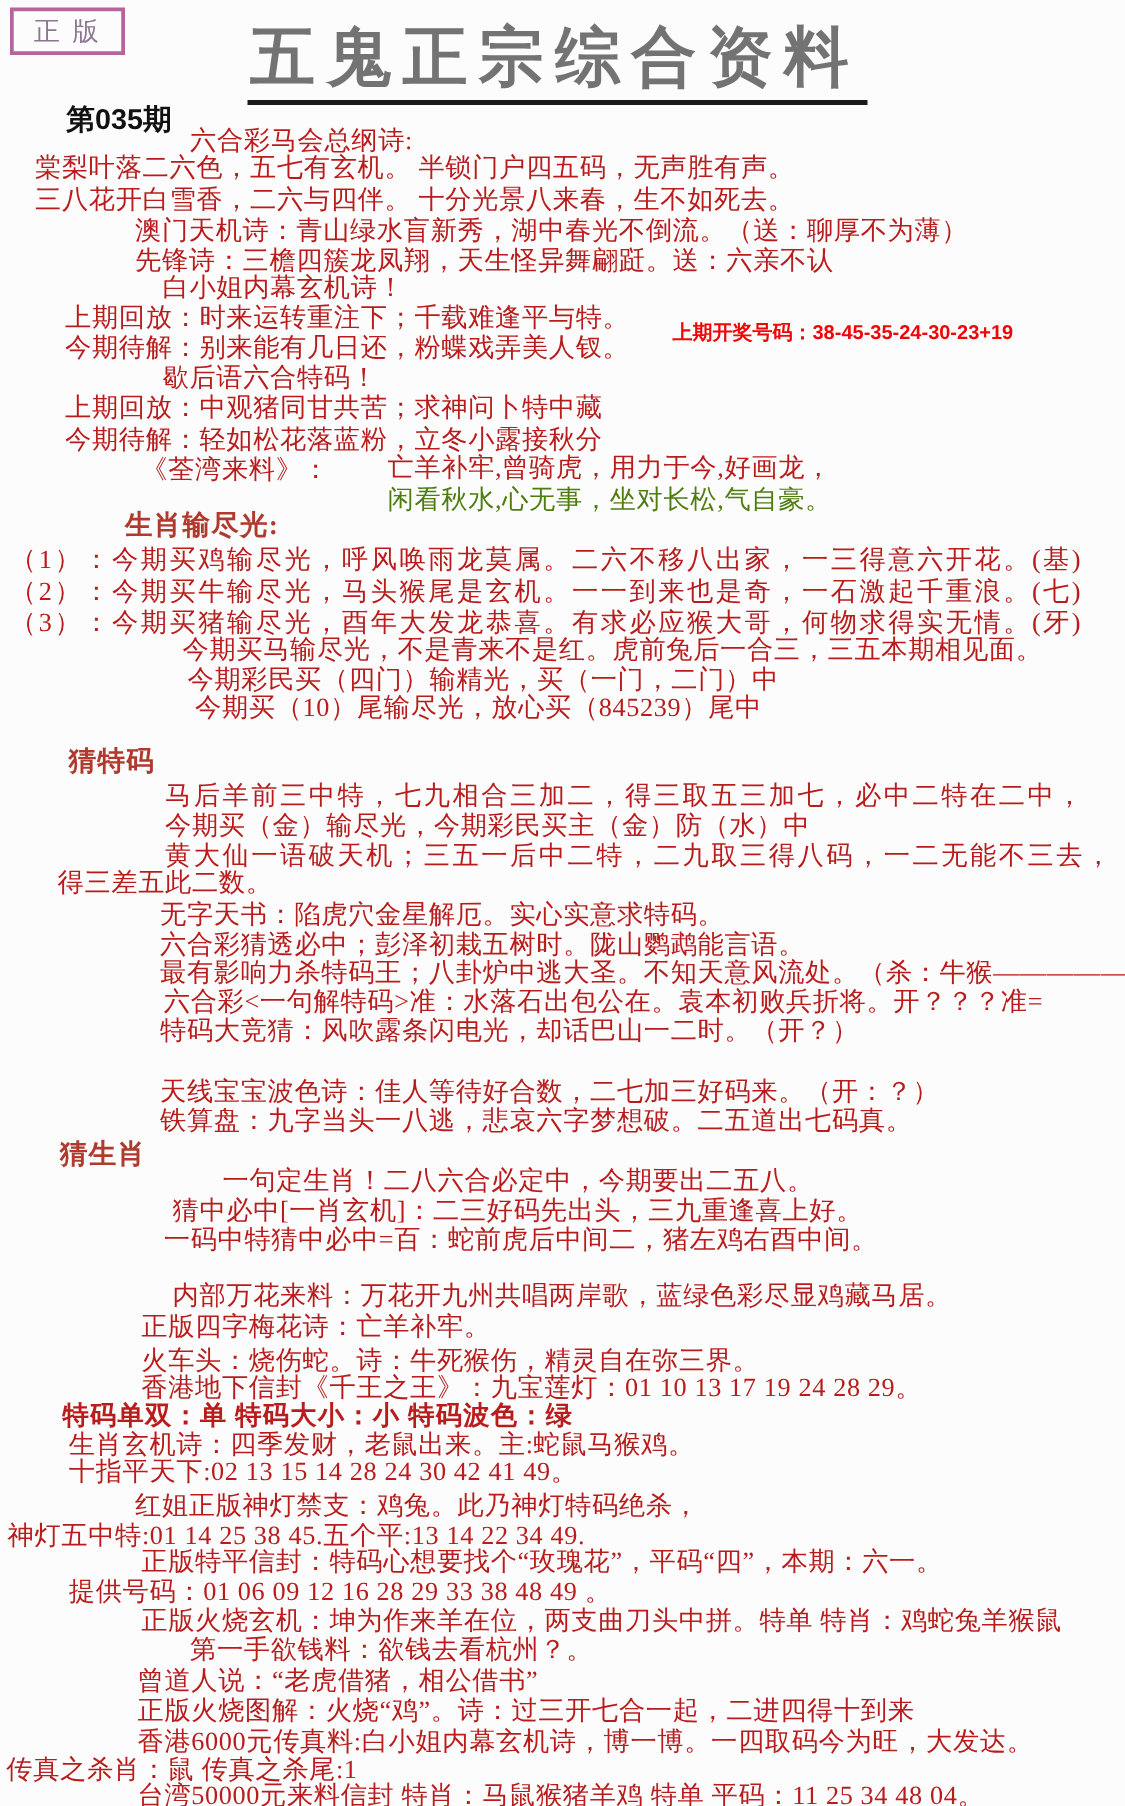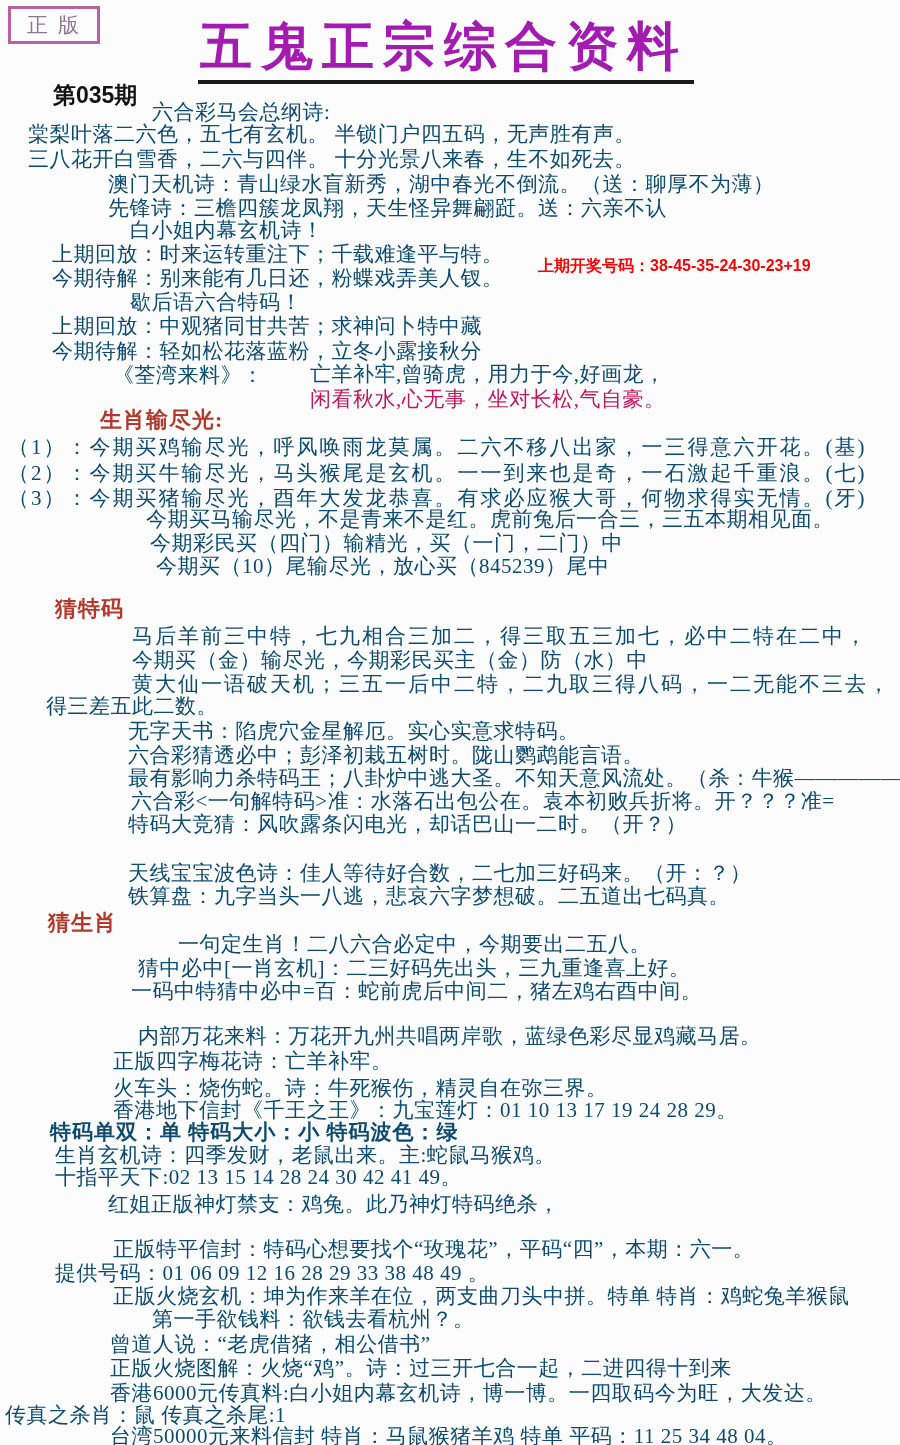--- a/index.html
+++ b/index.html
@@ -7,34 +7,34 @@
     position:relative;width:900px;height:1445px;background:#fcfcfc;overflow:hidden;
     font-family:"Liberation Serif","DejaVu Serif",serif;color:#1f1f1f;
   }
   .badge{
     position:absolute;left:8px;top:6px;width:92px;height:38px;
     border:3px solid #b7639e;display:flex;align-items:center;justify-content:center;
     font-size:21px;letter-spacing:10px;color:#8b7890;padding-left:8px;box-sizing:border-box;
   }
   .title{
     position:absolute;left:198px;top:18px;
-    font-size:52px;font-weight:bold;letter-spacing:9px;color:#a21caf;
+    font-size:52px;font-weight:bold;letter-spacing:9px;color:#737373;
     border-bottom:4px solid #1a1a1a;padding:0 6px 5px 2px;white-space:nowrap;line-height:1.1;
   }
   .issue{
     position:absolute;left:53px;top:80px;
     font-family:"Liberation Sans","DejaVu Sans",sans-serif;
     font-size:23px;font-weight:bold;color:#111;white-space:nowrap;
   }
   .ln{
-    position:absolute;font-size:21px;line-height:1.2;white-space:nowrap;color:#0c4a6e;
+    position:absolute;font-size:21px;line-height:1.2;white-space:nowrap;color:#b91c1c;
     letter-spacing:0.5px;
   }
   .wide{letter-spacing:2px;}
-  .faded{color:#be185d;text-align:center;}
+  .faded{color:#4d7c0f;text-align:center;}
   .bold{font-weight:bold;letter-spacing:1px;}
   .hd{
     position:absolute;font-size:22px;font-weight:bold;color:#b03a2e;
     white-space:nowrap;letter-spacing:1px;
   }
   .banner{
     position:absolute;left:538px;top:256px;
     font-family:"Liberation Sans","DejaVu Sans",sans-serif;
     font-size:16px;font-weight:bold;color:#f00606;white-space:nowrap;
   }
@@ -95,20 +95,21 @@
   <div class="ln" style="left:138px;top:956px">猜中必中[一肖玄机]：二三好码先出头，三九重逢喜上好。</div>
   <div class="ln" style="left:131px;top:979px">一码中特猜中必中=百：蛇前虎后中间二，猪左鸡右酉中间。</div>
   <div class="ln" style="left:138px;top:1024px">内部万花来料：万花开九州共唱两岸歌，蓝绿色彩尽显鸡藏马居。</div>
   <div class="ln" style="left:113px;top:1049px">正版四字梅花诗：亡羊补牢。</div>
   <div class="ln" style="left:113px;top:1076px">火车头：烧伤蛇。诗：牛死猴伤，精灵自在弥三界。</div>
   <div class="ln" style="left:113px;top:1098px">香港地下信封《千王之王》：九宝莲灯：01 10 13 17 19 24 28 29。</div>
   <div class="ln bold" style="left:50px;top:1120px">特码单双：单 特码大小：小 特码波色：绿</div>
   <div class="ln" style="left:55px;top:1143px">生肖玄机诗：四季发财，老鼠出来。主:蛇鼠马猴鸡。</div>
   <div class="ln" style="left:55px;top:1165px">十指平天下:02 13 15 14 28 24 30 42 41 49。</div>
   <div class="ln" style="left:108px;top:1192px">红姐正版神灯禁支：鸡兔。此乃神灯特码绝杀，</div>
+  <div class="ln" style="left:6px;top:1216px">神灯五中特:01 14 25 38 45.五个平:13 14 22 34 49.</div>
   <div class="ln" style="left:113px;top:1237px">正版特平信封：特码心想要找个“玫瑰花”，平码“四”，本期：六一。</div>
   <div class="ln" style="left:55px;top:1261px">提供号码：01 06 09 12 16 28 29 33 38 48 49 。</div>
   <div class="ln" style="left:152px;top:1307px">第一手欲钱料：欲钱去看杭州？。</div>
   <div class="ln" style="left:113px;top:1284px">正版火烧玄机：坤为作来羊在位，两支曲刀头中拼。特单 特肖：鸡蛇兔羊猴鼠</div>
   <div class="ln" style="left:110px;top:1332px">曾道人说：“老虎借猪，相公借书”</div>
   <div class="ln" style="left:110px;top:1356px">正版火烧图解：火烧“鸡”。诗：过三开七合一起，二进四得十到来</div>
   <div class="ln" style="left:110px;top:1381px">香港6000元传真料:白小姐内幕玄机诗，博一博。一四取码今为旺，大发达。</div>
   <div class="ln" style="left:5px;top:1403px">传真之杀肖：鼠 传真之杀尾:1</div>
   <div class="ln" style="left:110px;top:1424px">台湾50000元来料信封 特肖：马鼠猴猪羊鸡 特单 平码：11 25 34 48 04。</div>
 

